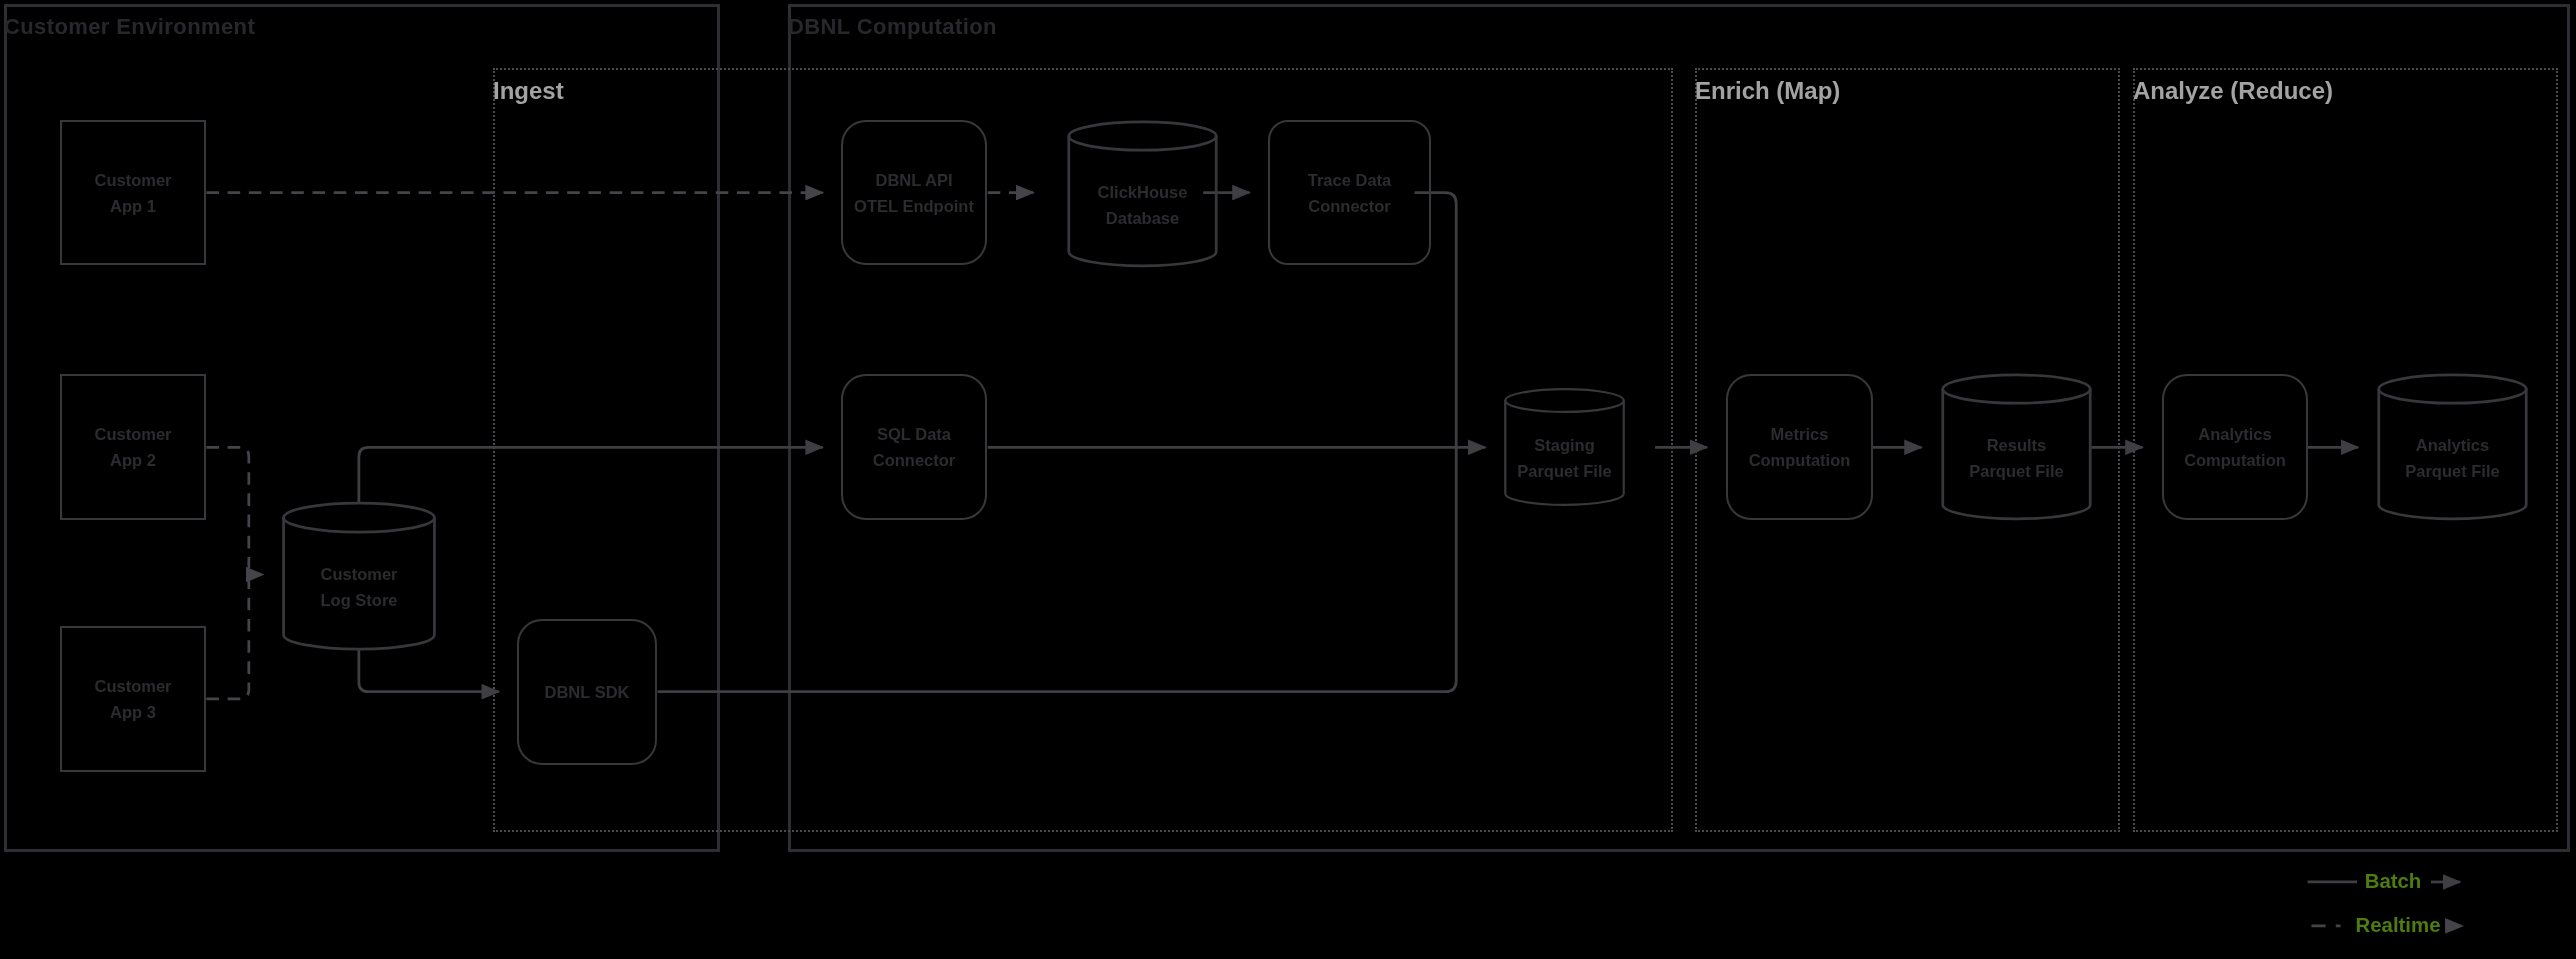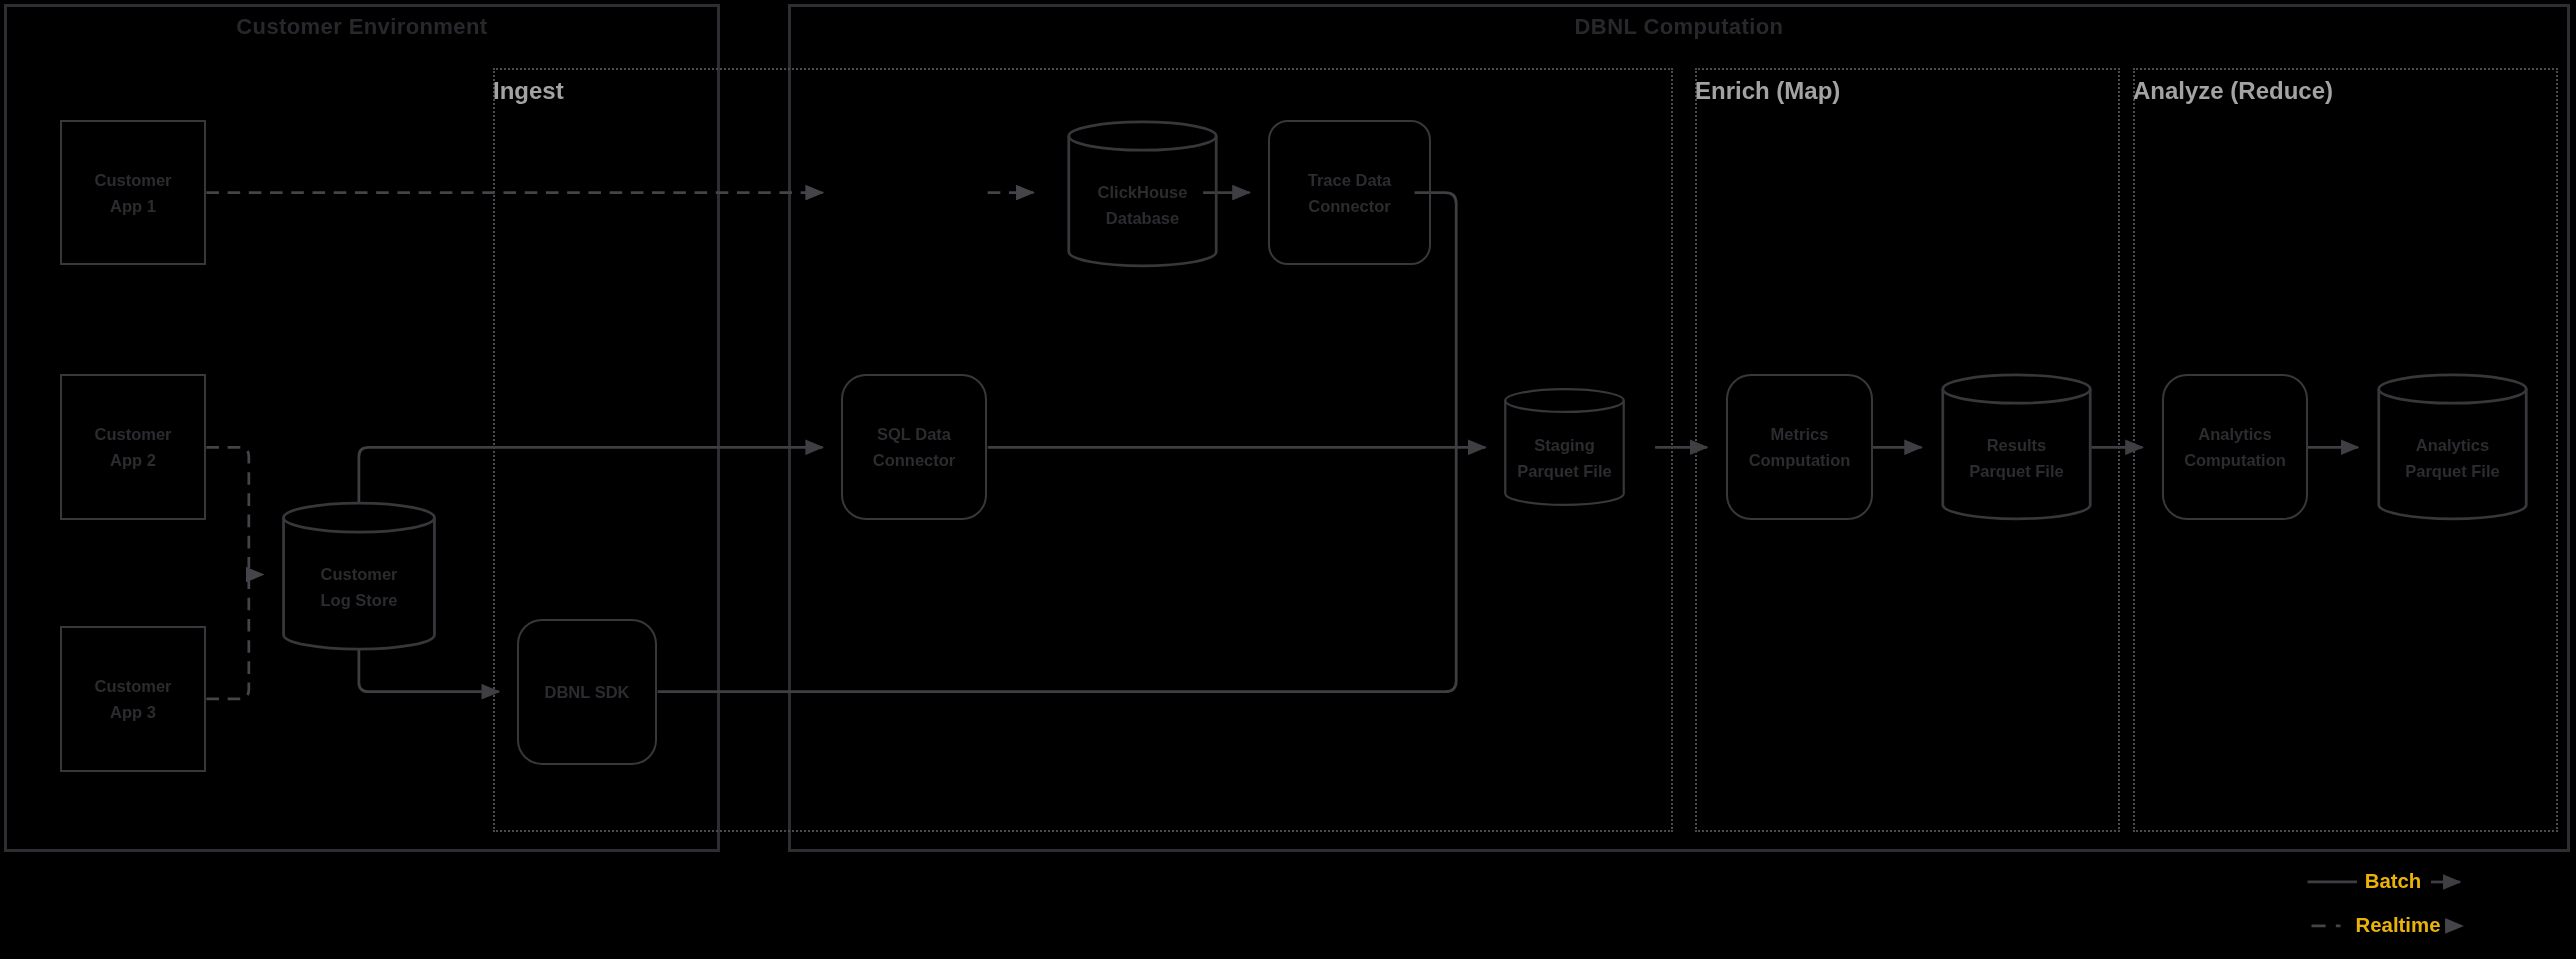--- a/index.html
+++ b/index.html
@@ -1,34 +1,34 @@
 <!DOCTYPE html>
 <html style="font-size:12.6px"><head>
 <meta charset="utf-8">
 <style>
   html,body{margin:0;padding:0;background:#000;}
   .stage{position:relative;width:2576px;height:959px;background:#000000;overflow:hidden;
          font-family:"Liberation Sans", sans-serif;}
   
   .env{position:absolute;border:3.1px solid #2e2e32;box-sizing:border-box;}
-  .env-title{position:absolute;text-align:center;font-size:22px;font-weight:bold;color:#28282c;letter-spacing:0.4px;}
+  .env-title{position:absolute;font-size:22px;font-weight:bold;color:#28282c;letter-spacing:0.4px;}
   
   .section{position:absolute;border:2.4px dotted #4a4a4f;box-sizing:border-box;}
   .section-label{position:absolute;text-align:left;font-size:24px;font-weight:bold;color:#a3a3a3;}
   
   .node{position:absolute;box-sizing:border-box;}
   .node.rect{border:2.8px solid #38383c;}
   .node.round{border:2.8px solid #38383c;border-radius:25px;}
   .node .nl{position:absolute;inset:0;display:flex;flex-direction:column;align-items:center;
             justify-content:center;text-align:center;font-size:16.5px;font-weight:bold;color:#2c2c30;
             line-height:26px;}
   .node.cyl .nl{padding-top:20.4px;}
   .cyl-shape{position:absolute;inset:0;width:100%;height:100%;}
   
-  .legend-label{position:absolute;text-align:center;font-size:20.4px;font-weight:bold;color:#eab308;}
+  .legend-label{position:absolute;text-align:center;font-size:20.4px;font-weight:bold;color:#4d7c0f;}
   .edges{position:absolute;left:0;top:0;}
 </style>
 </head>
 <body>
 
 <div class="stage">
 
   <div class="env" style="left:3.9px;top:3.9px;width:716px;height:848px;"></div>
   <div class="env" style="left:788px;top:3.9px;width:1782px;height:848px;"></div>
 
@@ -111,20 +111,26 @@
     </div>
   </div>
 
   <div class="node round" style="left:517px;top:619px;width:140px;height:146px;">
     <div class="nl">
       <span>DBNL SDK</span>
       <span></span>
     </div>
   </div>
 
+  <div class="node round" style="left:841px;top:120px;width:146px;height:145px;">
+    <div class="nl">
+      <span>DBNL API</span>
+      <span>OTEL Endpoint</span>
+    </div>
+  </div>
 
   <div class="node cyl" style="left:1052px;top:120px;width:151px;height:149px;margin-left:15px;">
     <svg class="cyl-shape" viewBox="0 0 192 190">
       <ellipse cx="96" cy="20.5" rx="94" ry="18" fill="none" stroke="#38383c" stroke-width="3.5"></ellipse>
       <path d="M2,20.5 L2,168 A94,18 0 0 0 190,168 L190,20.5" fill="none" stroke="#38383c" stroke-width="3.5"></path>
     </svg>
     <div class="nl">
       <span>ClickHouse</span>
       <span>Database</span>
     </div>

